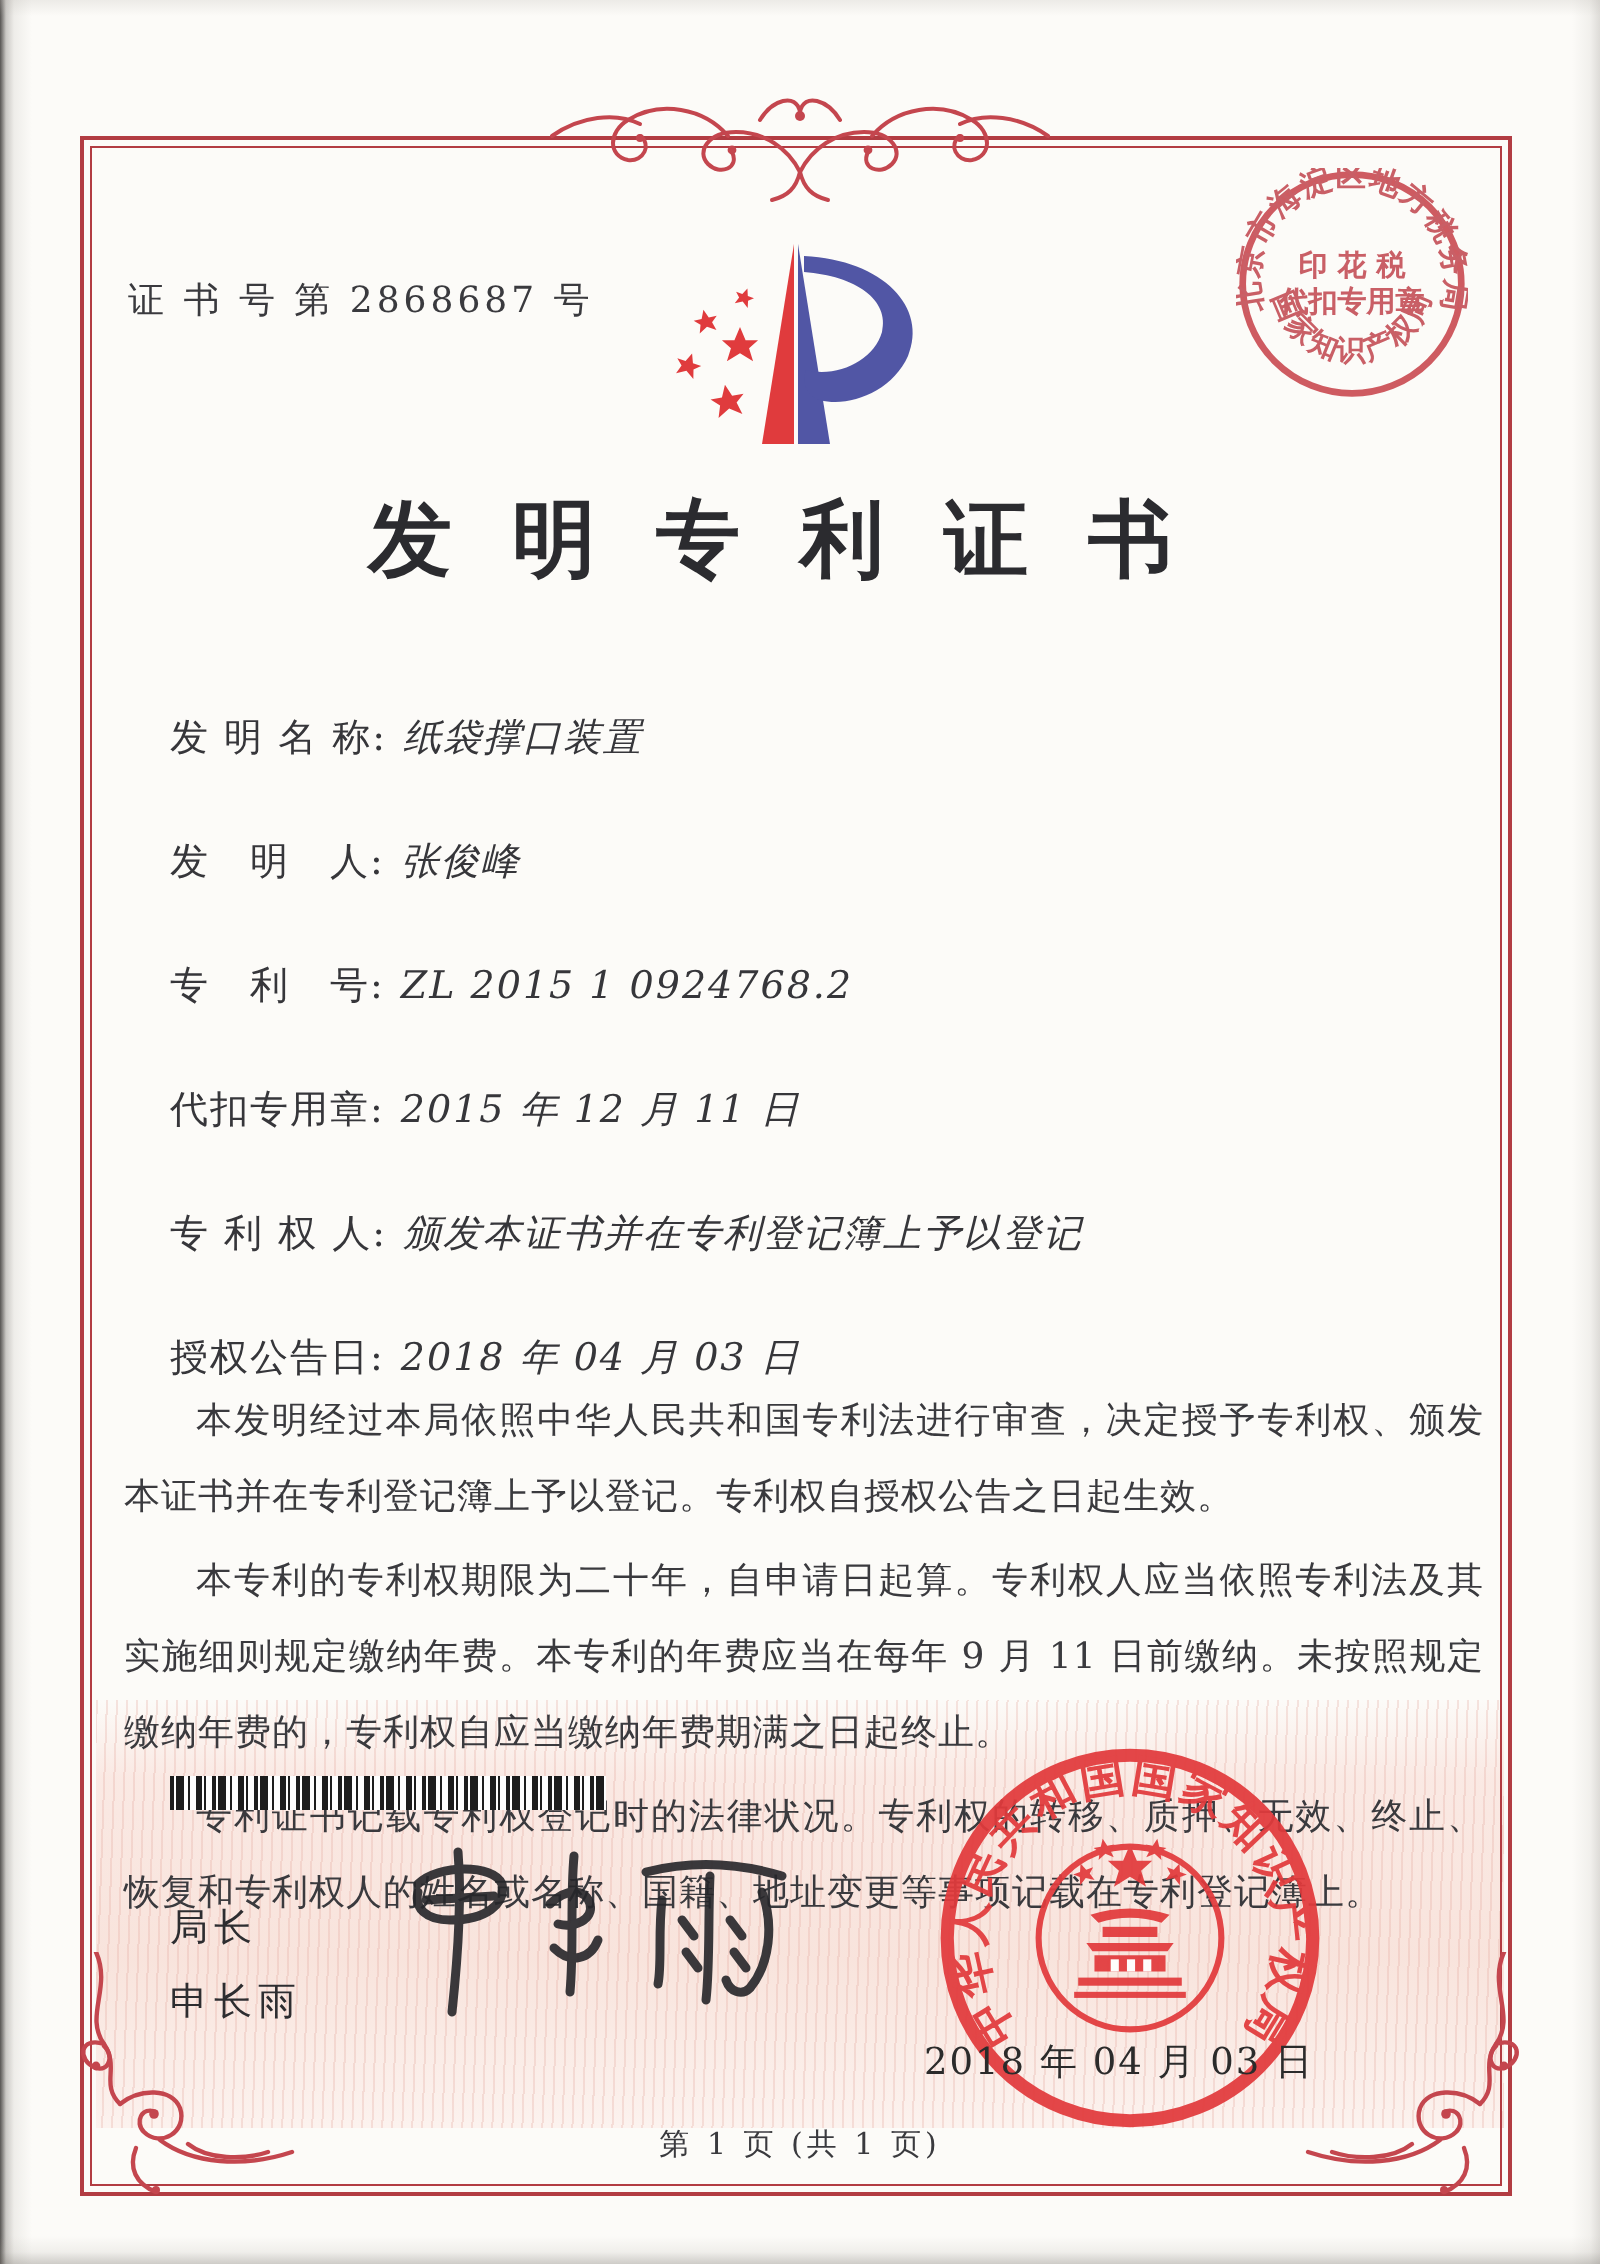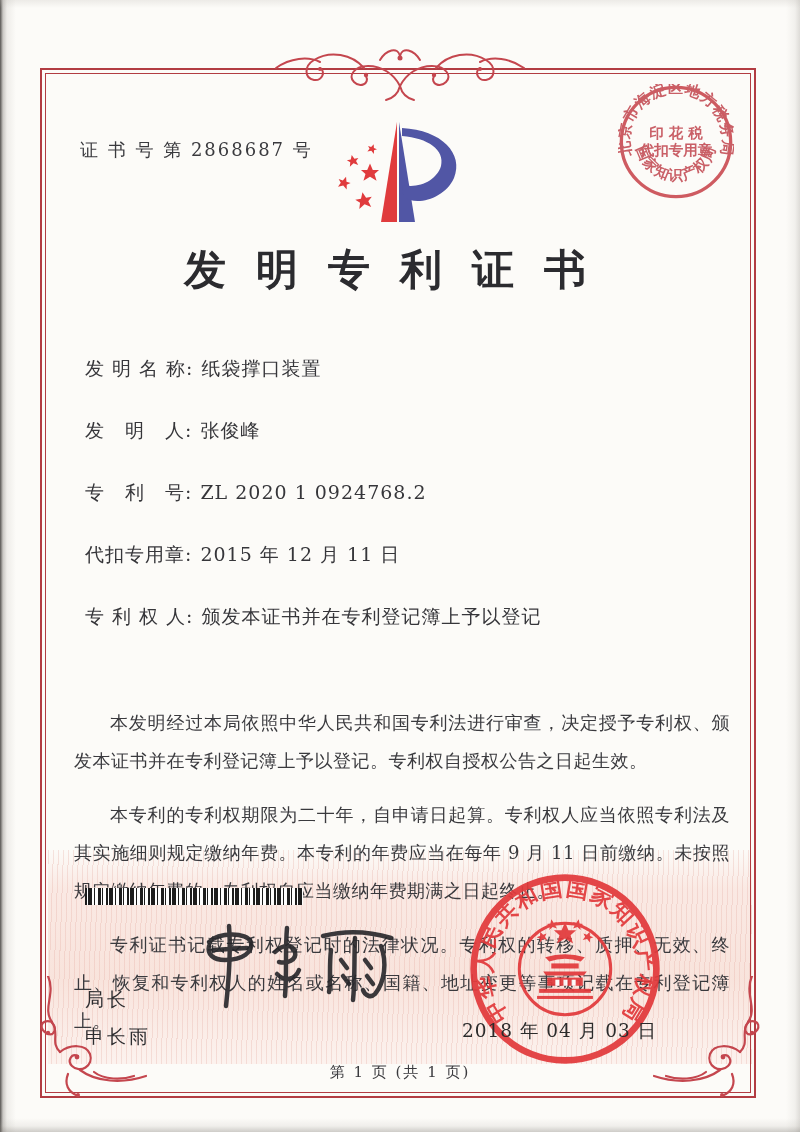--- a/index.html
+++ b/index.html
@@ -20,38 +20,38 @@
   .border-outer{position:absolute;left:40px;top:68px;width:712px;height:1026px;
     border:2.5px solid #b23c42;z-index:2;}
   .border-inner{position:absolute;left:3px;top:3px;right:3px;bottom:3px;border:1px solid #b23c42;}
 
   
   .pink-band{position:absolute;left:48px;top:850px;width:704px;height:214px;z-index:1;
     background:
       repeating-linear-gradient(92deg,rgba(228,170,160,.30) 0 1px,rgba(0,0,0,0) 1px 5px),
       linear-gradient(180deg,rgba(251,233,228,0) 0%,rgba(250,230,224,.85) 18%,rgba(248,225,217,.9) 60%,rgba(252,240,236,.8) 100%);}
 
-  .cert-no{position:absolute;left:64px;top:138px;font-size:18px;letter-spacing:2px;color:#3a3a3e;z-index:5;margin-left:16px;}
+  .cert-no{position:absolute;left:64px;top:138px;font-size:18px;letter-spacing:2px;color:#3a3a3e;z-index:5;}
 
   .logo{position:absolute;left:322px;top:118px;z-index:5;}
   .title{position:absolute;left:0;right:0;top:242px;text-align:center;font-size:42px;font-weight:600;
     color:#2b2b2f;letter-spacing:30px;z-index:5;}
 
   .fields{position:absolute;left:85px;top:356px;z-index:5;font-size:19px;color:#36363a;}
   .field{margin-bottom:36px;letter-spacing:1px;}
-  .fval{margin-left:8px;}
+  .fval{margin-left:8px;font-style:italic;}
 
   .body-text{position:absolute;left:58px;top:688px;width:688px;z-index:5;}
-  .body-text p{margin:16px;font-size:18px;line-height:38px;text-indent:2em;text-align:justify;color:#3a3a3e;letter-spacing:.5px;}
+  .body-text p{margin:4px;font-size:18px;line-height:38px;text-indent:2em;text-align:justify;color:#3a3a3e;letter-spacing:.5px;}
 
   .barcode{position:absolute;left:85px;top:888px;width:218px;height:17px;z-index:6;
     background:repeating-linear-gradient(90deg,#1c1c1c 0 2px,#fdfdfd 2px 3px,#1c1c1c 3px 7px,#fdfdfd 7px 9px,#1c1c1c 9px 10px,#fdfdfd 10px 13px,#1c1c1c 13px 16px,#fdfdfd 16px 17px,#1c1c1c 17px 18px,#fdfdfd 18px 21px);}
 
   .signer{position:absolute;left:85px;top:946px;z-index:6;font-family:Liberation Sans, sans-serif;
-    font-size:19px;color:#2d2d30;letter-spacing:3px;line-height:37px;margin-top:35px;}
+    font-size:19px;color:#2d2d30;letter-spacing:3px;line-height:37px;}
   .signature{position:absolute;left:195px;top:916px;z-index:6;}
 
   .seal{position:absolute;left:466px;top:870px;z-index:7;}
   .issue-date{position:absolute;left:462px;top:1018px;z-index:8;font-size:18.5px;color:#2b2b2b;letter-spacing:1px;}
 
   .footer{position:absolute;left:0;right:0;top:1063px;text-align:center;font-size:15px;letter-spacing:2px;color:#3a3a3e;z-index:5;}
 
   .tax-stamp{position:absolute;left:618px;top:84px;z-index:10;opacity:.92;}
   .ornament{position:absolute;z-index:3;}
   .orn-top{left:268px;top:40px;}
@@ -160,27 +160,30 @@
   <div class="title">发明专利证书</div>
 
   <div class="fields">
     <div class="field">
       <span class="flabel">发 明 名 称:</span><span class="fval">纸袋撑口装置</span>
     </div>
     <div class="field">
       <span class="flabel">发　明　人:</span><span class="fval">张俊峰</span>
     </div>
     <div class="field">
-      <span class="flabel">专　利　号:</span><span class="fval">ZL 2020 1 0924768.2</span>
+      <span class="flabel">专　利　号:</span><span class="fval">ZL 2015 1 0924768.2</span>
     </div>
     <div class="field">
       <span class="flabel">代扣专用章:</span><span class="fval">2015 年 12 月 11 日</span>
     </div>
     <div class="field">
       <span class="flabel">专 利 权 人:</span><span class="fval">颁发本证书并在专利登记簿上予以登记</span>
+    </div>
+    <div class="field">
+      <span class="flabel">授权公告日:</span><span class="fval">2018 年 04 月 03 日</span>
     </div>
   </div>
 
   <div class="body-text">
     <p>本发明经过本局依照中华人民共和国专利法进行审查，决定授予专利权、颁发本证书并在专利登记簿上予以登记。专利权自授权公告之日起生效。</p>
     <p>本专利的专利权期限为二十年，自申请日起算。专利权人应当依照专利法及其实施细则规定缴纳年费。本专利的年费应当在每年 9 月 11 日前缴纳。未按照规定缴纳年费的，专利权自应当缴纳年费期满之日起终止。</p>
     <p>专利证书记载专利权登记时的法律状况。专利权的转移、质押、无效、终止、恢复和专利权人的姓名或名称、国籍、地址变更等事项记载在专利登记簿上。</p>
   </div>
 
   <div class="barcode"></div>

